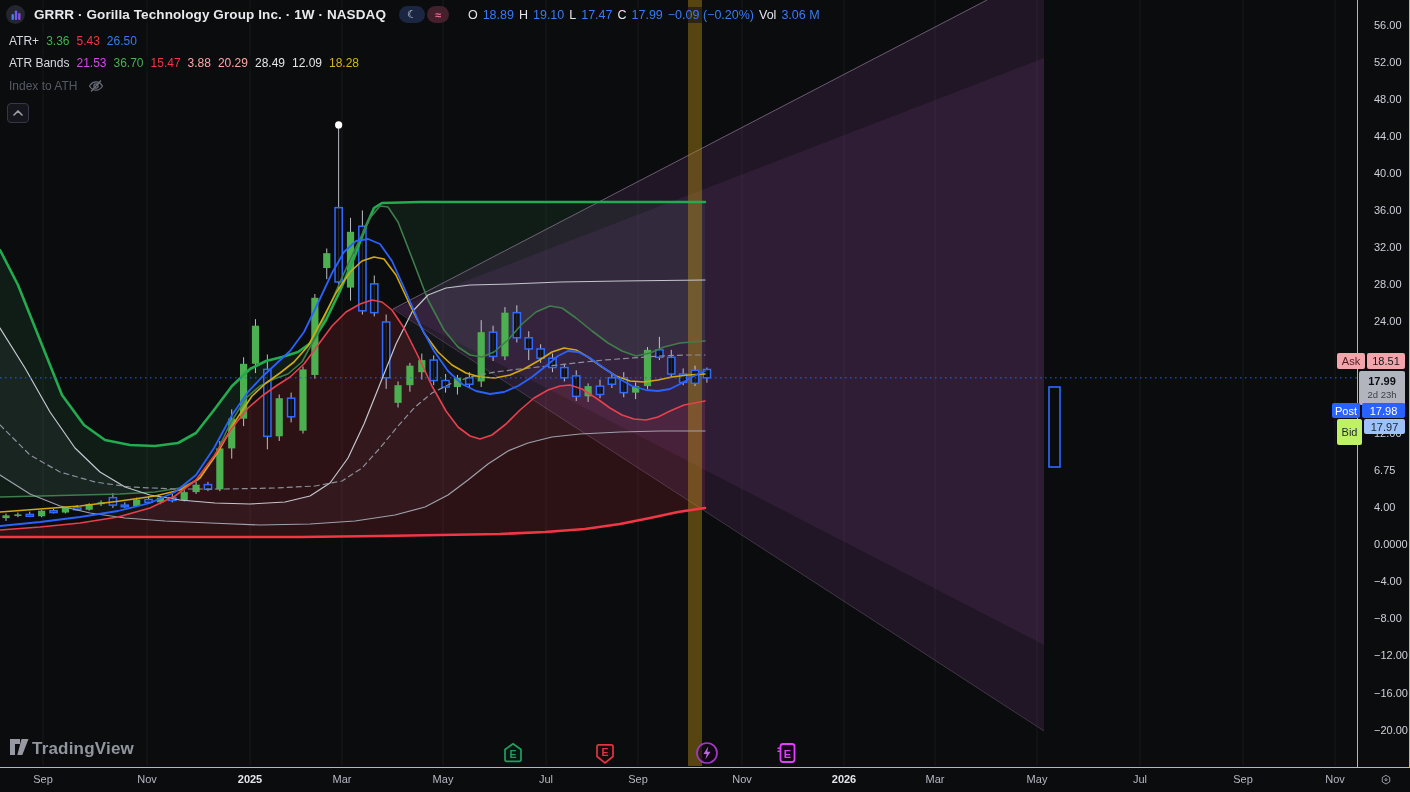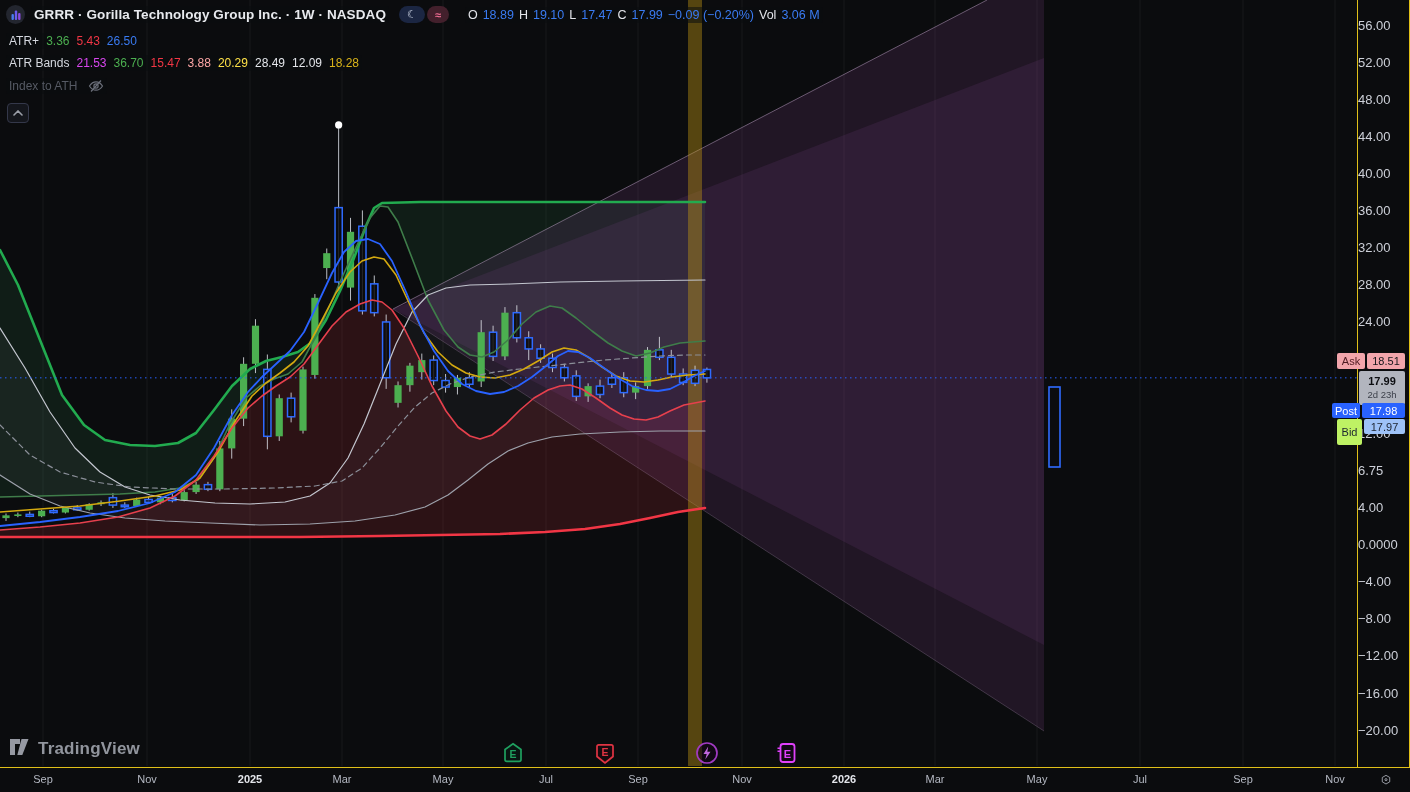--- a/index.html
+++ b/index.html
@@ -14,28 +14,28 @@
   .pill.moon{background:#1b2642;color:#dfe6f5;margin-left:4px;}
   .pill.post{background:#43202c;color:#f06d93;font-weight:700;margin-left:-4px;}
   .ohlc{display:flex;gap:5px;margin-left:10px;font-size:12.5px;color:#e3e5ea;background:rgba(11,12,14,.55);padding:1px 3px;border-radius:3px;}
   .ohlc .v{color:#3a7bf2;}
   .ind-row{position:absolute;left:6px;display:flex;gap:7px;font-size:12px;color:#d6d9e0;background:rgba(11,12,14,.55);padding:1px 3px;border-radius:3px;white-space:nowrap;align-items:center;}
   .ind-row.dim{color:#565a64;}
   .collapse-btn{position:absolute;left:7px;top:103px;width:22px;height:20px;background:#14161c;border:1px solid #34384a;
       border-radius:4px;display:flex;align-items:center;justify-content:center;padding:0;cursor:pointer;z-index:21;}
   .axis-right{position:absolute;left:1357px;top:0;width:53px;height:767px;background:#0b0c0e;
       border-left:1px solid #e0c019;border-right:1px solid #e0c019;z-index:15;box-sizing:border-box;}
-  .ptick{position:absolute;left:0;transform:translateY(-50%);font-size:13px;color:#cdd0d8;}
+  .ptick{position:absolute;left:16px;transform:translateY(-50%);font-size:11px;color:#cdd0d8;}
   .axis-bottom{position:absolute;left:0;top:767px;width:1410px;height:25px;background:#0b0c0e;
       border-top:1px solid #e0c019;z-index:15;box-sizing:border-box;}
   .ttick{position:absolute;top:5px;transform:translateX(-50%);font-size:11px;color:#b4b8c2;}
   .ttick.year{color:#e3e5ea;font-weight:700;}
   .pricebox{position:absolute;z-index:22;display:flex;align-items:center;justify-content:center;
       font-size:11px;border-radius:2px;box-sizing:border-box;}
-  .watermark{position:absolute;left:8px;top:736px;display:flex;align-items:center;gap:6px;z-index:14;opacity:.92;}
+  .watermark{position:absolute;left:8px;top:736px;display:flex;align-items:center;z-index:14;opacity:.92;}
   .watermark .wm-text{color:#9da1aa;font-size:17px;font-weight:700;letter-spacing:.2px;}
   .badge{position:absolute;z-index:14;}
   .hex-btn{position:absolute;left:1374px;top:769px;width:24px;height:21px;background:transparent;border:0;
       display:flex;align-items:center;justify-content:center;z-index:16;cursor:pointer;}
 </style>
 </head>
 <body>
 
 <div class="app">
 
@@ -227,21 +227,21 @@
         <span style="color: rgb(76, 175, 80);">3.36</span>
         <span style="color: rgb(242, 54, 69);">5.43</span>
         <span style="color: rgb(58, 123, 242);">26.50</span>
       </div>
     <div class="ind-row" id="ind-1" style="top:55px">
         <span>ATR Bands</span>
         <span style="color: #d946ef;">21.53</span>
         <span style="color: rgb(76, 175, 80);">36.70</span>
         <span style="color: rgb(242, 54, 69);">15.47</span>
         <span style="color: #fca5a5;">3.88</span>
-        <span style="color: #fde047;">20.29</span>
+        <span style="color: #fca5a5;">20.29</span>
         <span style="color: rgb(227, 229, 234);">28.49</span>
         <span style="color: rgb(227, 229, 234);">12.09</span>
         <span style="color: rgb(217, 179, 26);">18.28</span>
       </div>
     <div class="ind-row dim" id="ind-2" style="top:78px">
       <span>Index to ATH</span>
       <span style="display:inline-flex;margin-left:4px;">
         <svg width="16" height="14" viewBox="0 0 16 14" fill="none" stroke="#6b6f7a" stroke-width="1.2">
           <path d="M1.5 7 C3.5 3.8, 6 2.8, 8 2.8 C10 2.8, 12.5 3.8, 14.5 7 C12.5 10.2, 10 11.2, 8 11.2 C6 11.2, 3.5 10.2, 1.5 7 Z"></path>
           <circle cx="8" cy="7" r="2.1"></circle>

